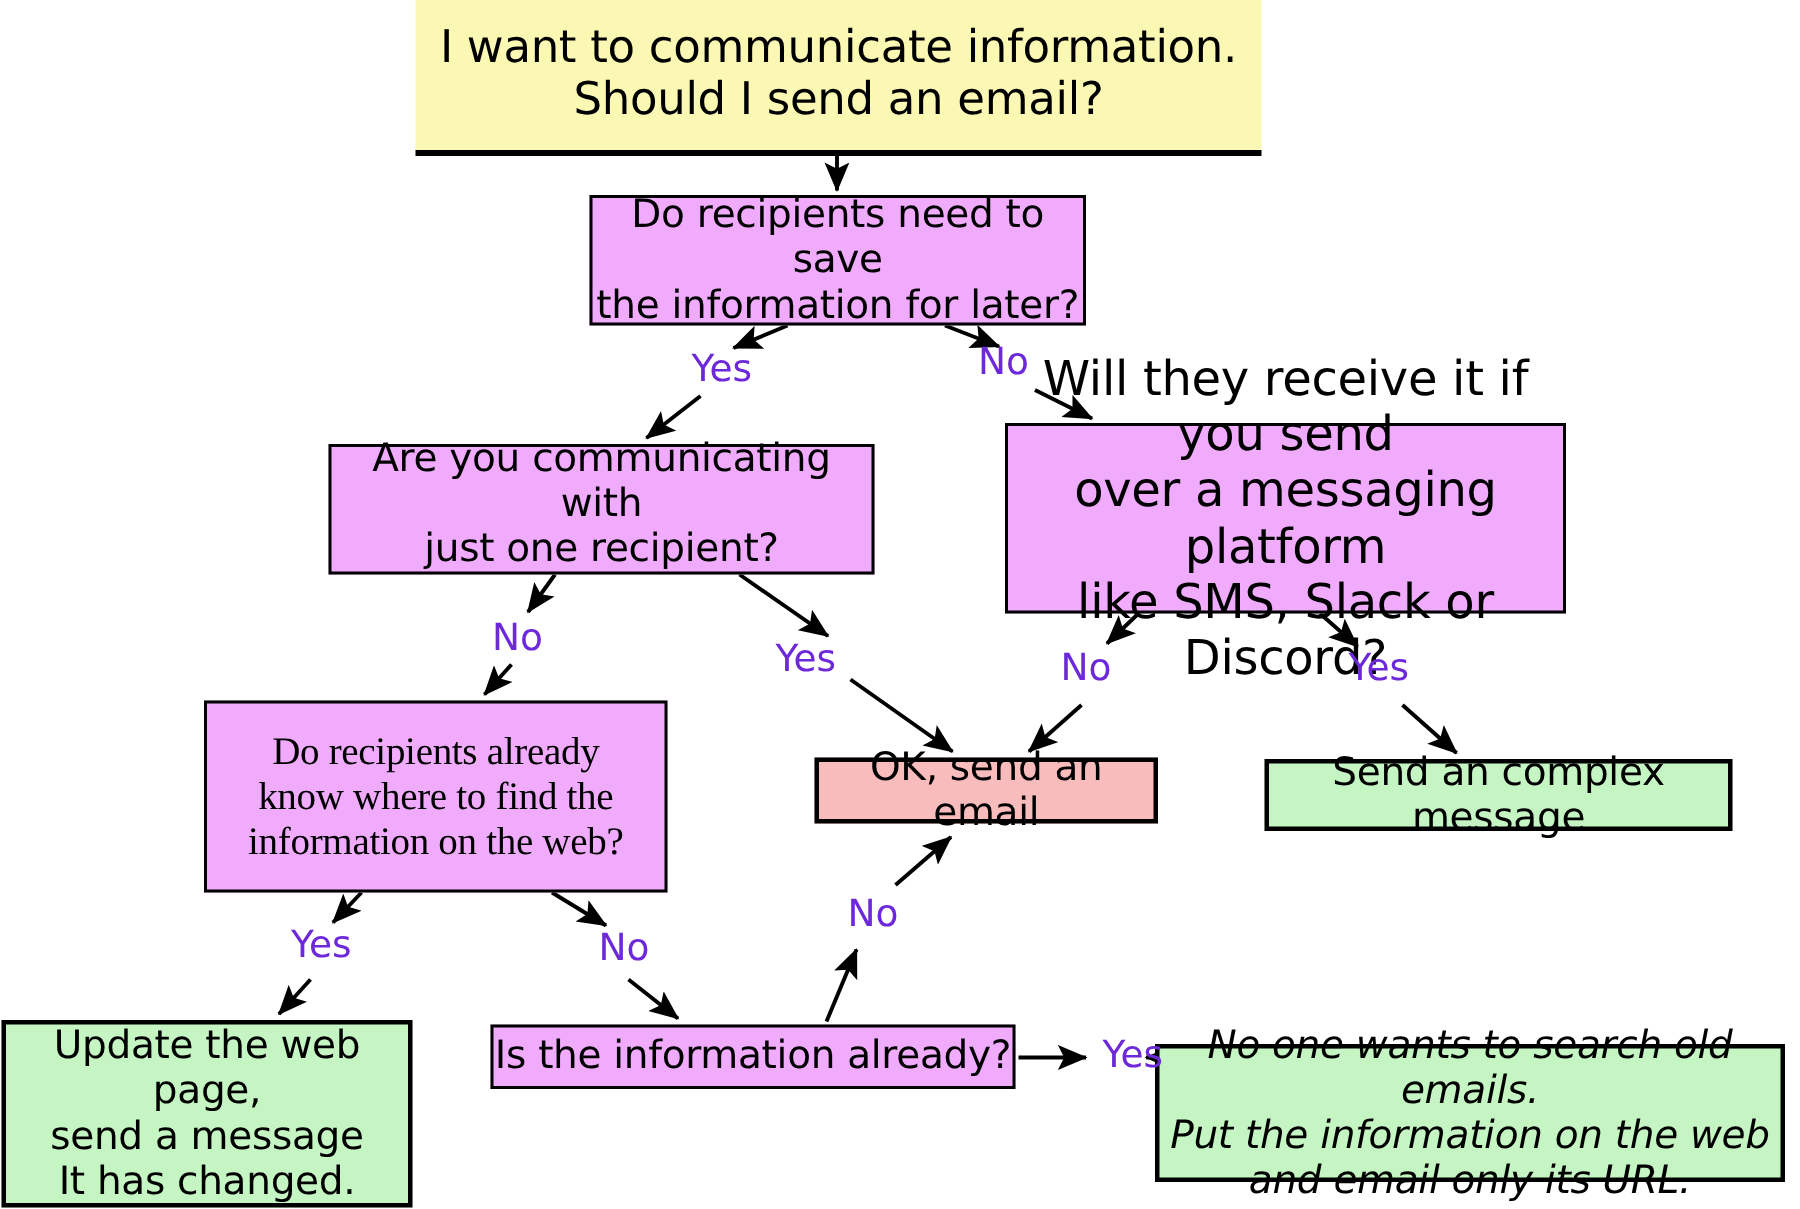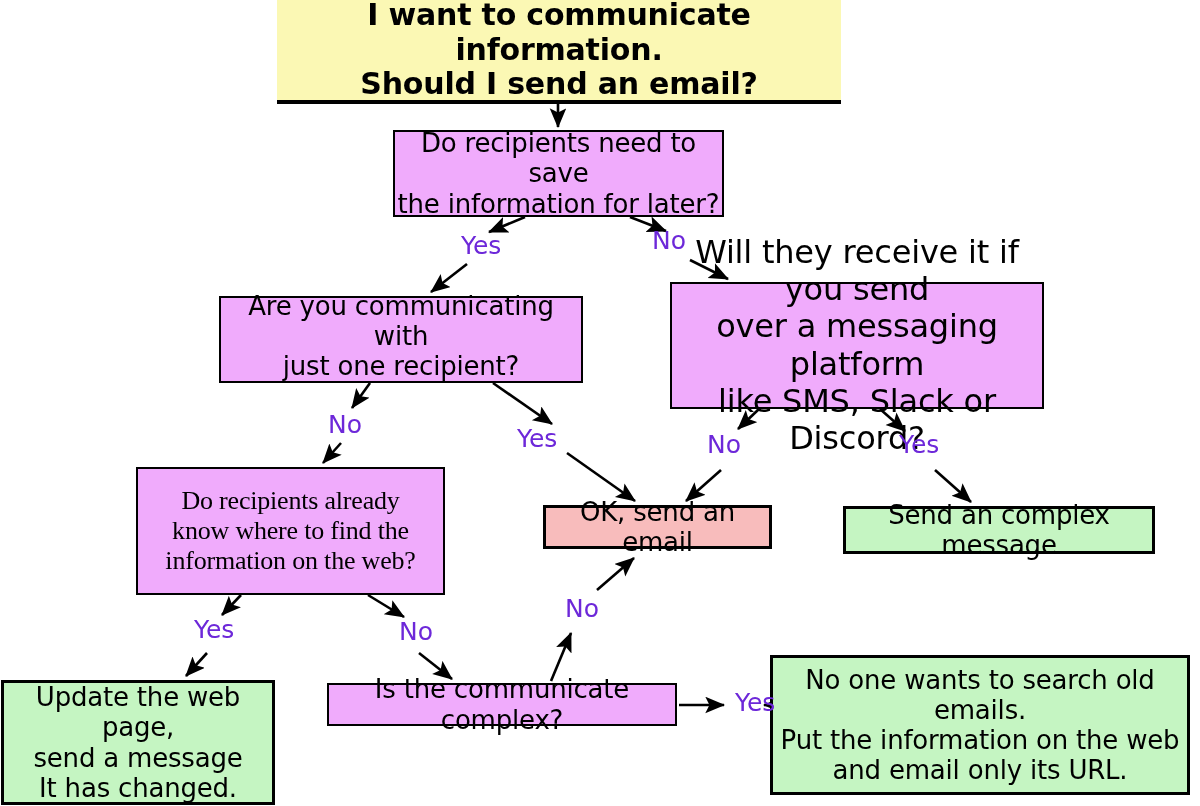--- a/index.html
+++ b/index.html
@@ -62,30 +62,30 @@
     position: absolute;
     color: #6d28d9;
     font-size: 25px;
     line-height: 1;
     white-space: nowrap;
     z-index: 3;
     background: transparent;
   }
 
   
-  #n-title      { left: 277px; top: 0px;   width: 564px; height: 104px; font-size: 30px; font-weight: bold; }
+  #n-title      { left: 277px; top: 0px;   width: 564px; height: 104px; font-size: 30px; }
   #n-save       { left: 393px; top: 130px; width: 331px; height: 87px;  font-size: 26px; }
   #n-onerecip   { left: 219px; top: 296px; width: 364px; height: 87px;  font-size: 26px; align-items: flex-end; }
   #n-platform   { left: 634px; top: 282px; width: 374px; height: 127px; font-size: 32px; margin-left: 36px; }
   #n-knowweb    { left: 136px; top: 467px; width: 309px; height: 128px; font-size: 26px; font-family: Liberation Serif, serif; }
   #n-sendemail  { left: 543px; top: 505px; width: 229px; height: 44px;  font-size: 26px; }
   #n-instantmsg { left: 843px; top: 506px; width: 312px; height: 48px;  font-size: 26px; }
   #n-update     { left: 1px;   top: 680px; width: 274px; height: 125px; font-size: 26px; }
   #n-complex    { left: 327px; top: 683px; width: 350px; height: 43px;  font-size: 26px; }
-  #n-putweb     { left: 770px; top: 655px; width: 420px; height: 140px; font-size: 26px; }
+  #n-putweb     { left: 770px; top: 696px; width: 420px; height: 92px; font-size: 26px; font-style: italic; }
 
   #lb-1 { left: 461px; top: 233px; }
   #lb-2 { left: 652px; top: 228px; }
   #lb-3 { left: 328px; top: 412px; }
   #lb-4 { left: 517px; top: 426px; }
   #lb-5 { left: 707px; top: 432px; }
   #lb-6 { left: 899px; top: 432px; }
   #lb-7 { left: 194px; top: 617px; }
   #lb-8 { left: 399px; top: 619px; }
   #lb-9 { left: 565px; top: 596px; }
@@ -173,21 +173,21 @@
     <span class="txt">Send an complex message</span>
   </div>
 
   <div class="node green" id="n-update">
     <span class="txt">Update the web page,
 send a message
 It has changed.</span>
   </div>
 
   <div class="node boxed" id="n-complex">
-    <span class="txt">Is the communicate complex?</span>
+    <span class="txt">Is the information already?</span>
   </div>
 
   <div class="node green" id="n-putweb">
     <span class="txt">No one wants to search old emails.
 Put the information on the web
 and email only its URL.</span>
   </div>
 
   <span class="edge-label" id="lb-1">Yes</span>
   <span class="edge-label" id="lb-2">No</span>

